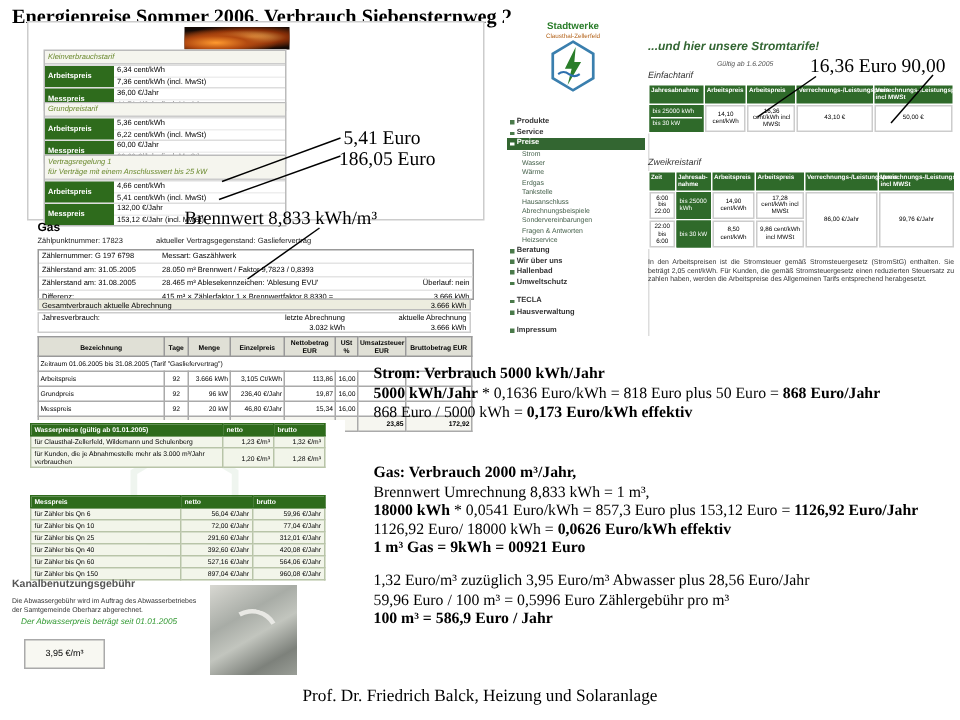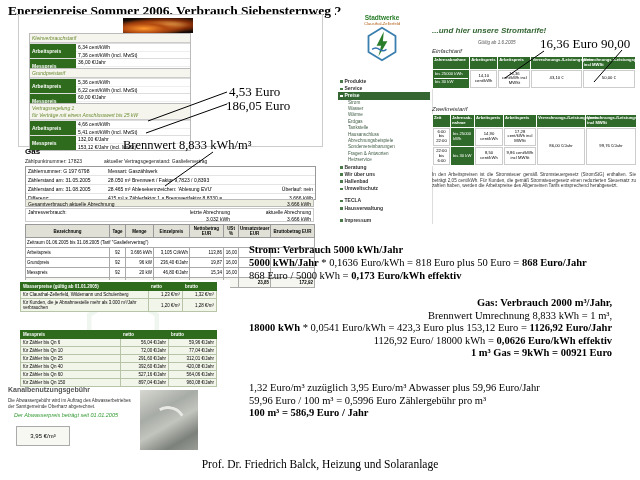--- a/index.html
+++ b/index.html
@@ -81,21 +81,21 @@
   .stbl th{background:#2f6a2a;color:#fff;font-weight:bold;padding:1px;text-align:left;vertical-align:top;}
   .stbl td{background:#fff;border:1px solid #ccc;text-align:center;vertical-align:middle;padding:1px;}
   .stbl td.gn{background:#2f6a2a;color:#fff;border:1px solid #2f6a2a;text-align:left;padding:0;}
   .stbl td.gn div{padding:1px;}
   .stbl td.gn div + div{border-top:1px solid #fff;}
   #sitenote{position:absolute;left:96px;top:160px;width:204px;font-size:4.6px;line-height:5.6px;color:#333;text-align:justify;}
   
   .calc{font-family:"Liberation Serif",serif;font-size:10.5px;line-height:12.6px;white-space:nowrap;}
   .calc .b,.calc span[data-b]{font-weight:bold;}
   #calc-strom{left:249px;top:243px;line-height:13.2px;}
-  #calc-gas{left:249px;top:297px;text-align:right;}
+  #calc-gas{left:249px;top:310px;}
   #calc-wasser{left:249px;top:382px;}
 </style>
 </head>
 <body>
 
 <div id="title" class="abs">Energiepreise Sommer 2006, Verbrauch Siebensternweg 2</div>
 
 <div id="panel1" class="abs">
   <div class="flame"></div>
 
@@ -156,21 +156,21 @@
 </div>
 
 <svg id="svglines" class="abs">
   <line x1="148" y1="121" x2="227" y2="92" stroke="#000" stroke-width="1"></line>
   <line x1="146" y1="133" x2="227" y2="104" stroke="#000" stroke-width="1"></line>
   <line x1="213" y1="152" x2="165" y2="186" stroke="#000" stroke-width="1"></line>
   <line x1="505" y1="78" x2="544" y2="51" stroke="#000" stroke-width="1"></line>
   <line x1="594" y1="82" x2="622" y2="50" stroke="#000" stroke-width="1"></line>
 </svg>
 
-<div class="ann abs" style="left:229px;top:84px;z-index:31">4,53 Euro</div>
+<div class="ann abs" style="left:229px;top:84px;z-index:31">5,41 Euro</div>
 <div class="ann abs" style="left:226px;top:98px;z-index:31">186,05 Euro</div>
 <div class="ann abs" style="left:123px;top:138px;z-index:31;font-size:12.5px">Brennwert 8,833 kWh/m³</div>
 <div class="ann abs" style="left:540px;top:36px;z-index:31">16,36  Euro 90,00</div>
 
 <div id="gaspanel" class="abs">
   <div id="gaslabel" class="abs">Gas</div>
   <div id="gasmeta" class="abs">
     <span>Zählpunktnummer: 17823</span>
     <span>aktueller Vertragsgegenstand: Gasliefervertrag</span>
   </div>
@@ -524,23 +524,23 @@
 </div>
 
 <div id="calc-strom" class="calc abs">
     <div class="calc-line"><span class="b">Strom: Verbrauch 5000 kWh/Jahr</span></div>
     <div class="calc-line"><span class="b">5000 kWh/Jahr</span><span> * 0,1636 Euro/kWh = 818 Euro plus 50 Euro = </span><span class="b">868 Euro/Jahr</span></div>
     <div class="calc-line"><span>868 Euro / 5000 kWh = </span><span class="b">0,173 Euro/kWh effektiv</span></div>
   </div>
 <div id="calc-gas" class="calc abs">
     <div class="calc-line"><span class="b">Gas: Verbrauch 2000 m³/Jahr,</span></div>
     <div class="calc-line"><span>Brennwert Umrechnung 8,833 kWh = 1 m³,</span></div>
-    <div class="calc-line"><span class="b">18000 kWh</span><span> * 0,0541 Euro/kWh = 423,3 Euro plus 153,12 Euro = </span><span class="b">1126,92 Euro/Jahr</span></div>
+    <div class="calc-line"><span class="b">18000 kWh</span><span> * 0,0541 Euro/kWh = 857,3 Euro plus 153,12 Euro = </span><span class="b">1126,92 Euro/Jahr</span></div>
     <div class="calc-line"><span>1126,92 Euro/ 18000 kWh = </span><span class="b">0,0626 Euro/kWh effektiv</span></div>
     <div class="calc-line"><span class="b">1 m³ Gas = 9kWh = 00921 Euro</span></div>
   </div>
 <div id="calc-wasser" class="calc abs">
-    <div class="calc-line"><span>1,32 Euro/m³  zuzüglich 3,95 Euro/m³ Abwasser plus 59,96 Euro/Jahr</span></div>
+    <div class="calc-line"><span>1,32 Euro/m³  zuzüglich 3,95 Euro/m³ Abwasser plus 28,56 Euro/Jahr</span></div>
     <div class="calc-line"><span>59,96 Euro / 100 m³ = 0,5996 Euro Zählergebühr pro m³</span></div>
     <div class="calc-line"><span class="b">100 m³ = 586,9 Euro / Jahr</span></div>
   </div>
 
 <div id="footer" class="abs">Prof. Dr. Friedrich Balck, Heizung und Solaranlage</div>
 
 </body></html>

